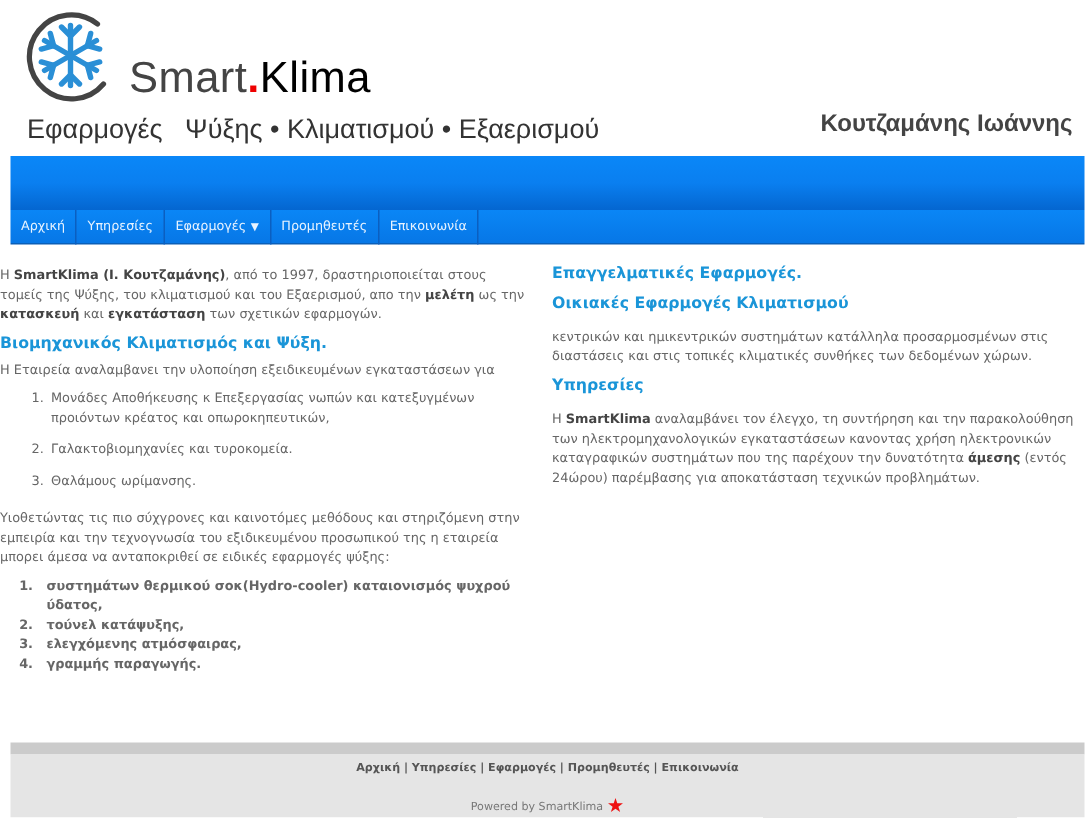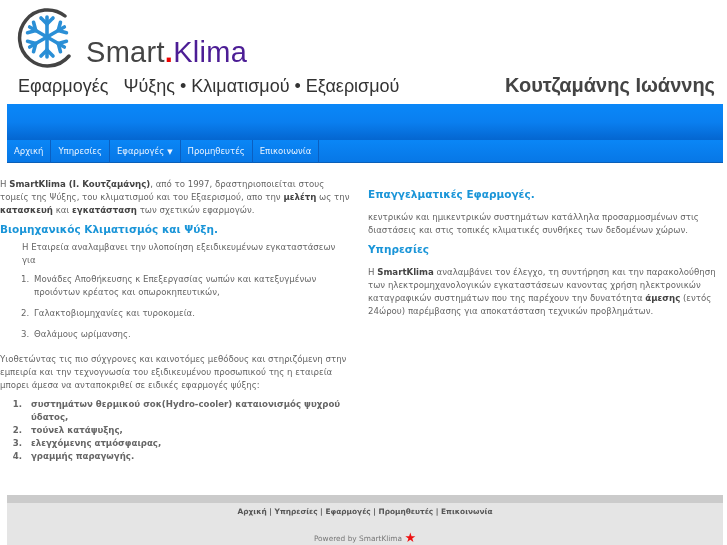--- a/index.html
+++ b/index.html
@@ -3,34 +3,34 @@
 <meta charset="utf-8">
 <style>
   * { box-sizing: border-box; margin: 0; padding: 0; }
   html, body { width: 727px; height: 545px; background: #ffffff; overflow: hidden; }
   body { font-family: "DejaVu Sans", sans-serif; color: #555; position: relative; }
 
   .header { position: absolute; left: 0; top: 0; width: 727px; height: 103px; }
   .logo-icon { position: absolute; left: 17px; top: 8px; width: 62px; height: 60px; }
   .logo-text { position: absolute; left: 86px; top: 36px; font-family: "Liberation Sans", sans-serif; font-size: 29px; color: #444; letter-spacing: 0.3px; }
   .logo-text .dot { color: #e00; font-weight: bold; }
-  .logo-text .klima { font-weight: normal; color: #4c1d95; margin-top: 19px; }
+  .logo-text .klima { font-weight: normal; color: #000000; margin-top: 19px; }
 
   .tagline { position: absolute; left: 18px; top: 76px; font-family: "Liberation Sans", sans-serif; font-size: 18px; color: #333; white-space: pre; }
-  .owner { position: absolute; right: 12px; top: 74px; font-family: "Liberation Sans", sans-serif; font-size: 20px; font-weight: bold; color: #444; }
+  .owner { position: absolute; right: 12px; top: 74px; font-family: "Liberation Sans", sans-serif; font-size: 16px; font-weight: bold; color: #444; }
 
   .bluebar { position: absolute; left: 7px; top: 104px; width: 716px; height: 36px;
     background: linear-gradient(#0a87f8 0%, #0a7ff0 50%, #0466d0 100%); }
   .navbar { position: absolute; left: 7px; top: 140px; width: 716px; height: 23px;
     background: linear-gradient(#0a86f6, #0777e6); border-bottom: 1px solid #0a5fb8; display: flex; }
   .nav-item { height: 23px; line-height: 22px; padding: 0 7px; font-size: 8.5px; color: #e8f3ff; border-right: 1px solid #0b5fc0; cursor: pointer; white-space: nowrap; }
   .nav-item .caret { font-size: 7px; margin-left: 3px; }
 
   .col-left { position: absolute; left: 0; top: 178px; width: 350px; font-size: 8.6px; line-height: 13px; color: #666; }
-  .col-right { position: absolute; left: 368px; top: 188px; width: 352px; font-size: 8.6px; line-height: 13px; color: #666; }
+  .col-right { position: absolute; left: 368px; top: 176px; width: 352px; font-size: 8.6px; line-height: 13px; color: #666; }
   b { color: #444; }
   .h-blue { color: #1a95d8; font-weight: bold; font-size: 10.5px; }
   .p { margin-bottom: 6px; }
   ol.spaced { margin: 6px 0 0 32px; }
   ol.spaced li { margin-bottom: 8px; padding-left: 2px; }
   ol.tight { margin: 6px 0 0 25px; }
   ol.tight li { margin-bottom: 0; padding-left: 6px; font-weight: bold; }
 
   .footer-top { position: absolute; left: 7px; top: 495px; width: 716px; height: 8px; background: #cbcbcb; }
   .footer { position: absolute; left: 7px; top: 503px; width: 716px; height: 42px; background: #e5e5e5; text-align: center; }
@@ -71,37 +71,38 @@
   <div class="nav-item"><span>Αρχική</span></div>
   <div class="nav-item"><span>Υπηρεσίες</span></div>
   <div class="nav-item"><span>Εφαρμογές</span><span class="caret">▼</span></div>
   <div class="nav-item"><span>Προμηθευτές</span></div>
   <div class="nav-item"><span>Επικοινωνία</span></div>
 </div>
 
 <div class="col-left">
   <p class="p"><span>Η </span><b>SmartKlima (Ι. Κουτζαμάνης)</b><span>, από το 1997, δραστηριοποιείται στους τομείς της Ψύξης, του κλιματισμού και του Εξαερισμού, απο την </span><b>μελέτη</b><span> ως την </span><b>κατασκευή</b><span> και </span><b>εγκατάσταση</b><span> των σχετικών εφαρμογών.</span></p>
   <div class="h-blue" style="margin-top:6px;">Βιομηχανικός Κλιματισμός και Ψύξη.</div>
-  <p style="margin-top:5px;padding-left:22px;">Η Εταιρεία αναλαμβανει την υλοποίηση εξειδικευμένων εγκαταστάσεων για</p>
+  <p style="margin-top:5px;">Η Εταιρεία αναλαμβανει την υλοποίηση εξειδικευμένων εγκαταστάσεων για</p>
   <ol class="spaced">
     <li>Μονάδες Αποθήκευσης κ Επεξεργασίας νωπών και κατεξυγμένων    προιόντων κρέατος και οπωροκηπευτικών,</li>
     <li>Γαλακτοβιομηχανίες και τυροκομεία.</li>
     <li>Θαλάμους ωρίμανσης.</li>
   </ol>
   <p style="margin-top:12px;">Υιοθετώντας τις πιο σύχγρονες και καινοτόμες μεθόδους και στηριζόμενη στην εμπειρία και την τεχνογνωσία του εξιδικευμένου προσωπικού της η εταιρεία μπορει άμεσα να ανταποκριθεί σε ειδικές εφαρμογές ψύξης:</p>
   <ol class="tight">
     <li>συστημάτων θερμικού σοκ(Hydro-cooler) καταιονισμός ψυχρού ύδατος,</li>
     <li>τούνελ κατάψυξης,</li>
     <li>ελεγχόμενης ατμόσφαιρας,</li>
     <li>γραμμής παραγωγής.</li>
   </ol>
 </div>
 
 <div class="col-right">
   <div class="h-blue">Επαγγελματικές Εφαρμογές.</div>
+  <div class="h-blue" style="margin-top:7px;">Οικιακές Εφαρμογές Κλιματισμού</div>
   <p style="margin-top:10px;">κεντρικών και ημικεντρικών συστημάτων κατάλληλα προσαρμοσμένων στις διαστάσεις και στις τοπικές κλιματικές συνθήκες των δεδομένων χώρων.</p>
   <div class="h-blue" style="margin-top:6px;">Υπηρεσίες</div>
   <p style="margin-top:10px;"><span>Η </span><b>SmartKlima</b><span> αναλαμβάνει τον έλεγχο, τη συντήρηση και την παρακολούθηση των ηλεκτρομηχανολογικών εγκαταστάσεων κανοντας χρήση ηλεκτρονικών καταγραφικών συστημάτων που της παρέχουν την δυνατότητα </span><b>άμεσης</b><span> (εντός 24ώρου) παρέμβασης για αποκατάσταση τεχνικών προβλημάτων.</span></p>
 </div>
 
 <div class="footer-top"></div>
 <div class="footer">
   <div class="footer-links">
     <span class="link">Αρχική</span><span> | </span><span class="link">Υπηρεσίες</span><span> | </span><span class="link">Εφαρμογές</span><span> | </span><span class="link">Προμηθευτές</span><span> | </span><span class="link">Επικοινωνία</span>
   </div>

